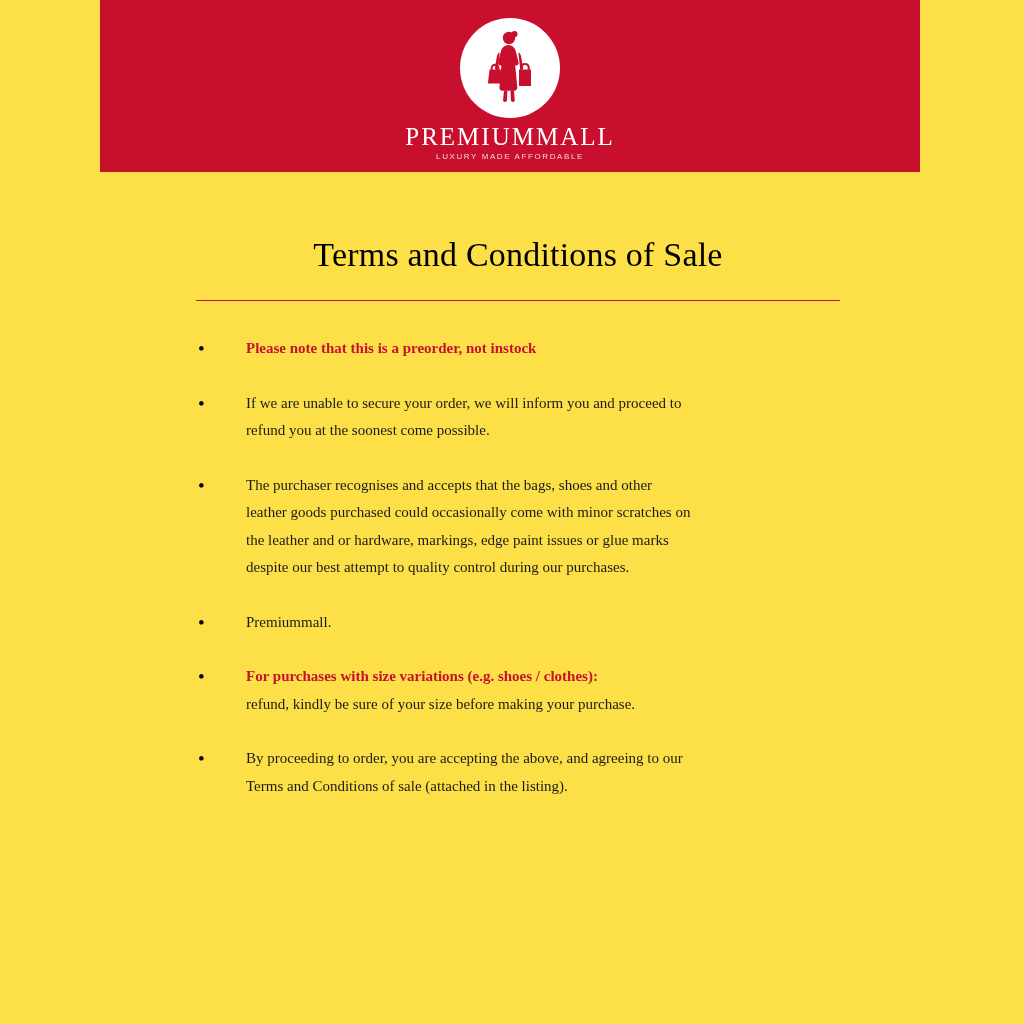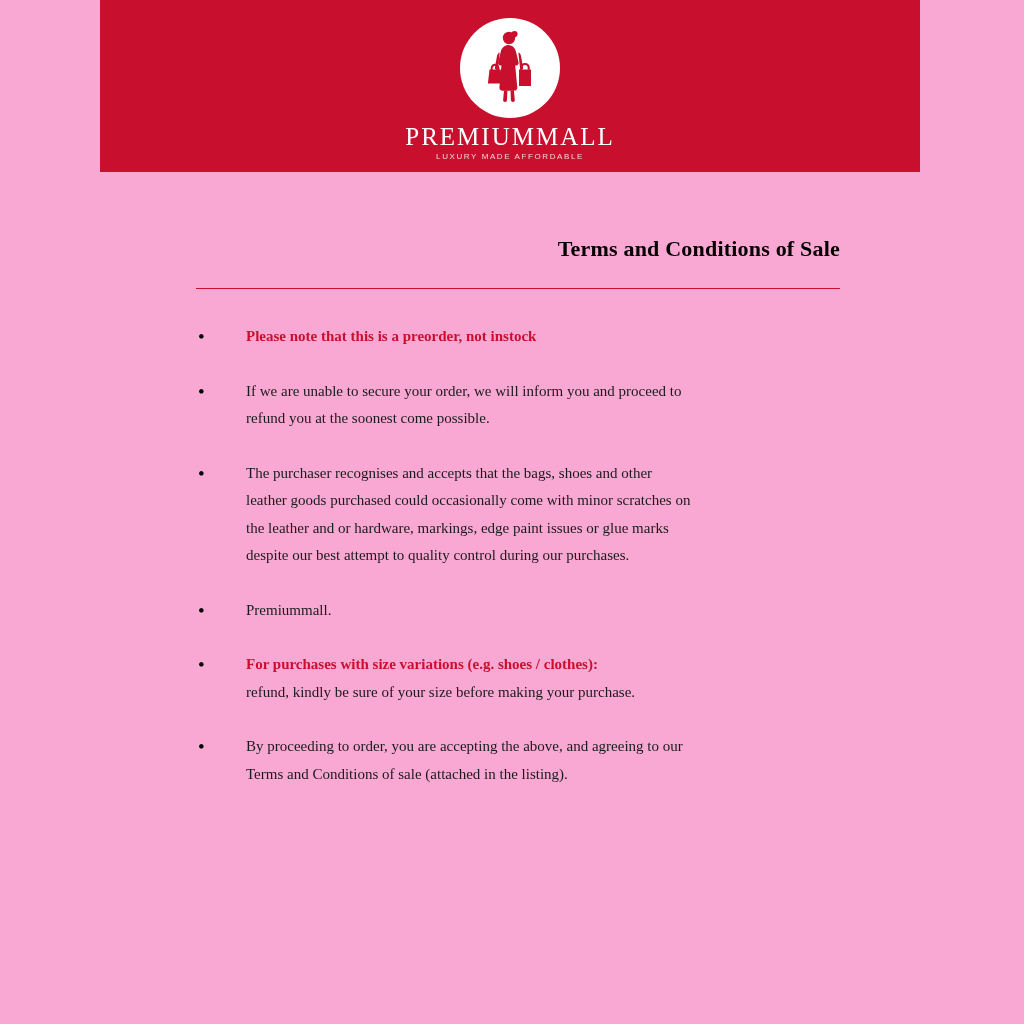--- a/index.html
+++ b/index.html
@@ -12,21 +12,21 @@
     height: 1024px;
     font-family: "Liberation Serif", serif;
     color: #1a1a1a;
     overflow: hidden;
   }
 
   .page {
     position: relative;
     width: 1024px;
     height: 1024px;
-    background: #f9a8d4;
+    background: #fde047;
   }
 
   
   .banner {
     position: absolute;
     left: 100px;
     top: 0;
     width: 820px;
     height: 172px;
     background: #c8102e;
@@ -78,24 +78,24 @@
 
   
   .doc {
     position: absolute;
     left: 196px;
     top: 236px;
     width: 644px;
   }
 
   .doc-title {
-    text-align: right;
+    text-align: center;
     font-family: "Liberation Serif", serif;
-    font-weight: bold;
-    font-size: 22px;
+    font-weight: normal;
+    font-size: 34px;
     color: #000000;
     letter-spacing: 0.2px;
     margin: 0;
     padding: 0;
   }
 
   .title-rule {
     margin-top: 26px;
     width: 100%;
     height: 1px;

